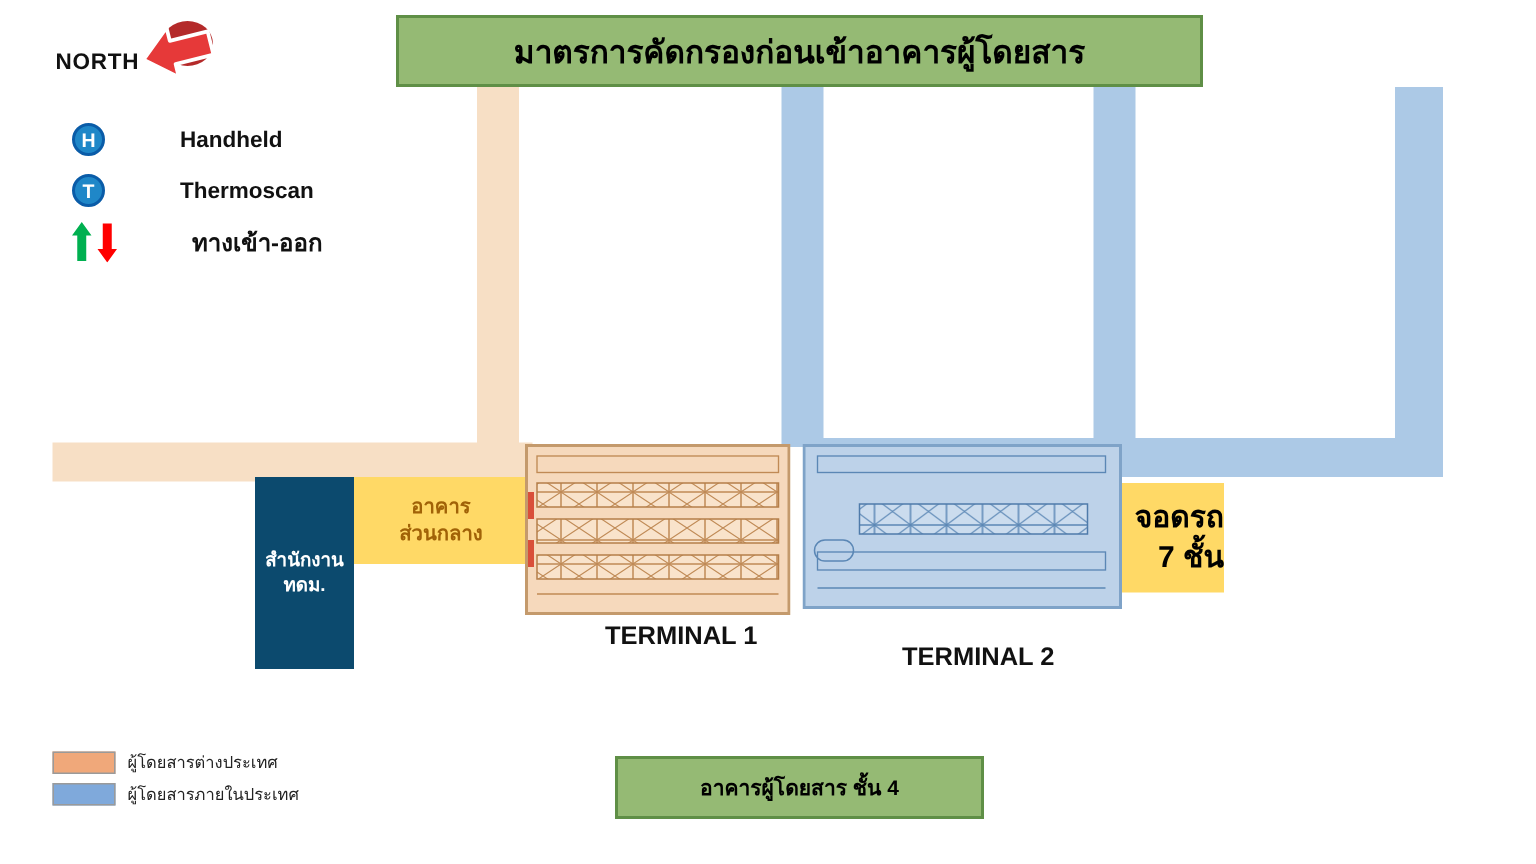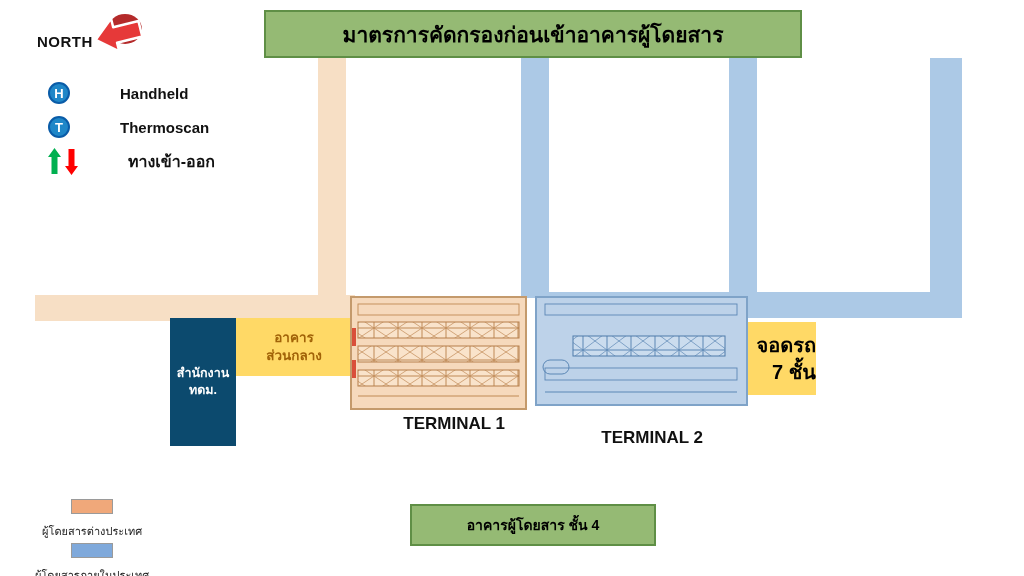--- a/index.html
+++ b/index.html
@@ -46,21 +46,21 @@
   .central{left:236px;top:318px;width:116px;height:58px;background:#FFD966;color:#a16207;font-size:13.5px;}
   .parking{left:748px;top:322px;width:68px;height:73px;background:#FFD966;color:#000;font-size:20px;align-items:flex-end;}
 
   .terminal-svg{position:absolute;}
   .terminal-caption{position:absolute;font-size:17px;font-weight:bold;text-align:right;width:130px;}
   .t1-caption{left:375px;top:414px;}
   .t2-caption{left:573px;top:428px;}
 
   
   .footer-legend{position:absolute;left:35px;top:499px;display:flex;flex-direction:column;gap:3px;}
-  .fl-row{display:flex;align-items:center;gap:8px;flex-direction:column;}
+  .fl-row{display:flex;align-items:center;gap:8px;}
   .swatch{width:42px;height:15px;border:1px solid #9a9a9a;box-sizing:border-box;flex:0 0 auto;}
   .swatch-intl{background:#F0A87A;}
   .swatch-dom{background:#7FA9DB;}
   .fl-label{font-size:11px;color:#222;}
 </style>
 </head>
 <body>
 
 <div class="canvas">
 

